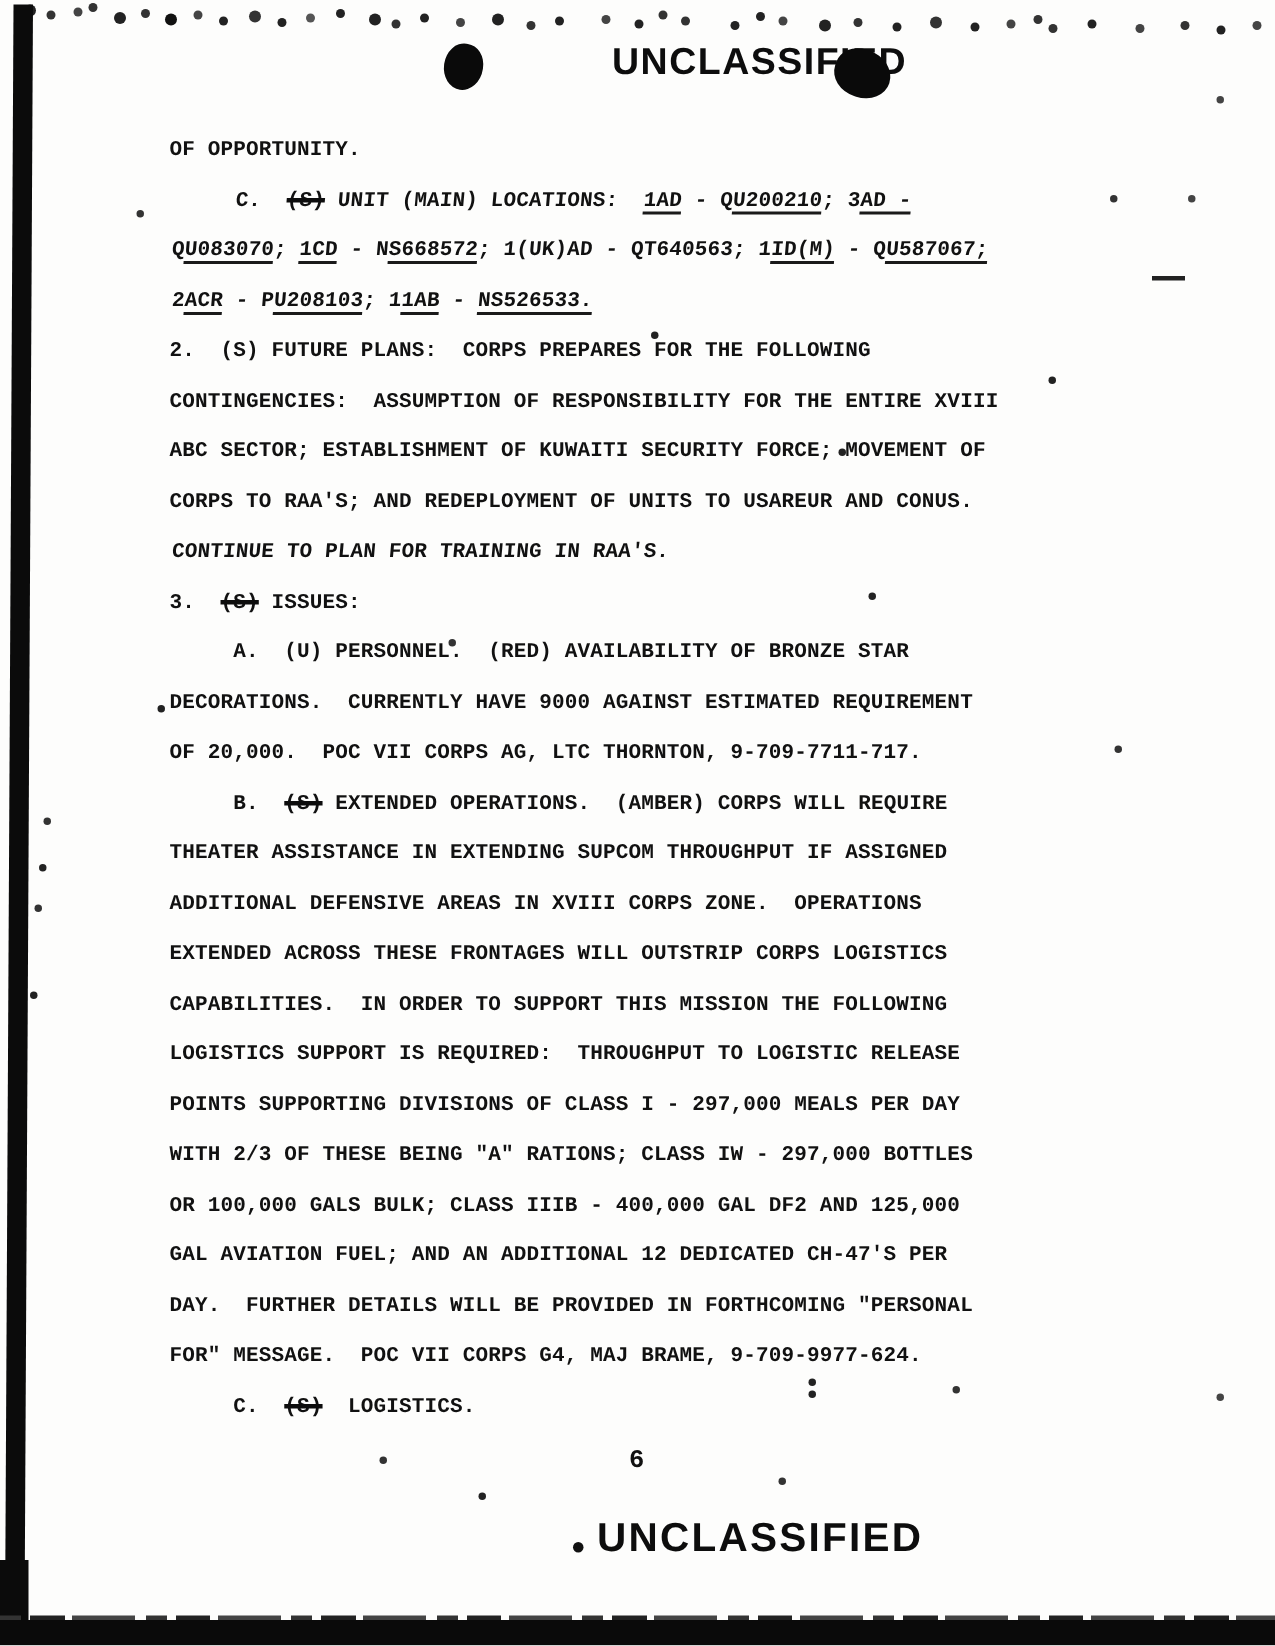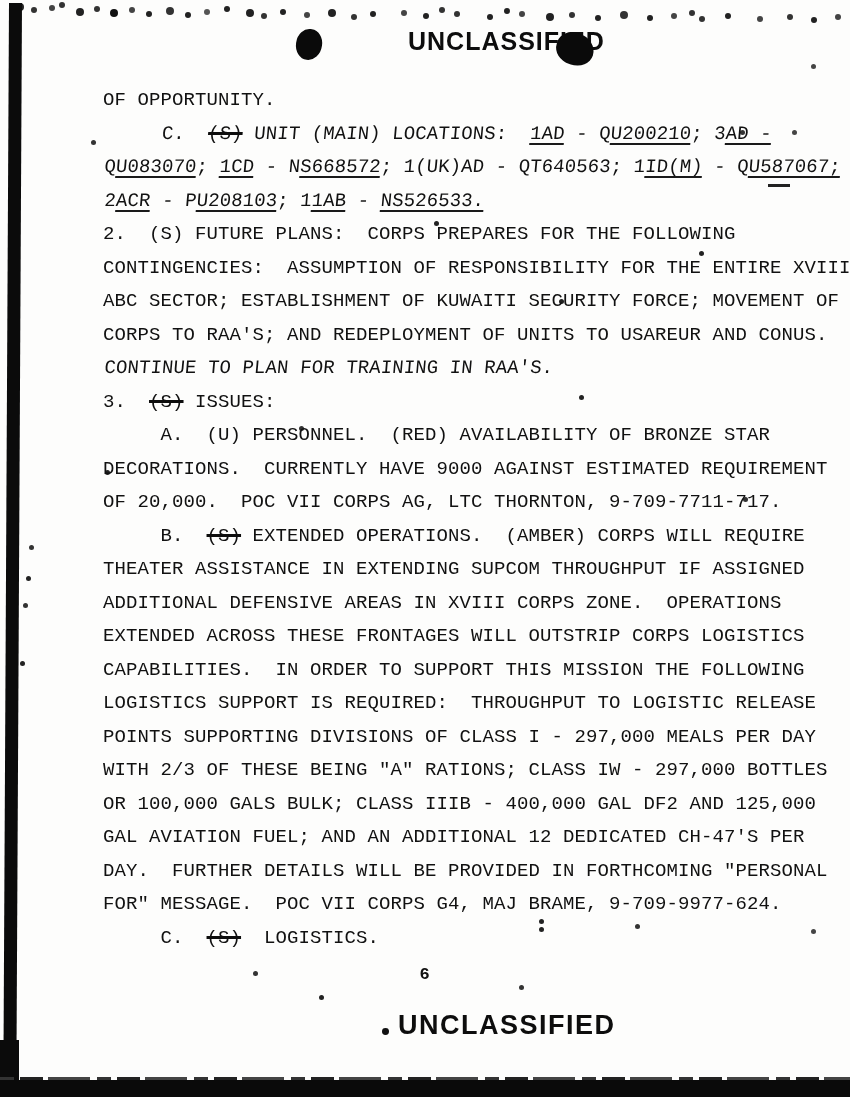--- a/index.html
+++ b/index.html
@@ -84,22 +84,22 @@
     position:absolute;left:556px;top:33px;width:38px;height:32px;
     background:#0a0a0a;border-radius:46% 54% 50% 50%;
     transform:rotate(18deg);
   }
   #page-number{
     position:absolute;left:0;top:965px;width:850px;text-align:center;
     font-size:17px;font-weight:700;letter-spacing:1px;
   }
   
   #body-text{
-    position:absolute;left:103px;top:84px;width:690px;
-    font-size:19px;font-weight:400;line-height:33.5px;
+    position:absolute;left:113px;top:84px;width:690px;
+    font-size:14px;font-weight:700;line-height:33.5px;
     white-space:pre;letter-spacing:0.1px;
   }
   .line{height:33.5px;}
   .line.lean{transform:skewX(-5deg);transform-origin:left bottom;}
   .u{
     text-decoration:underline;
     text-decoration-thickness:2px;
     text-underline-offset:4px;
     text-decoration-color:#1a1a1a;
   }

